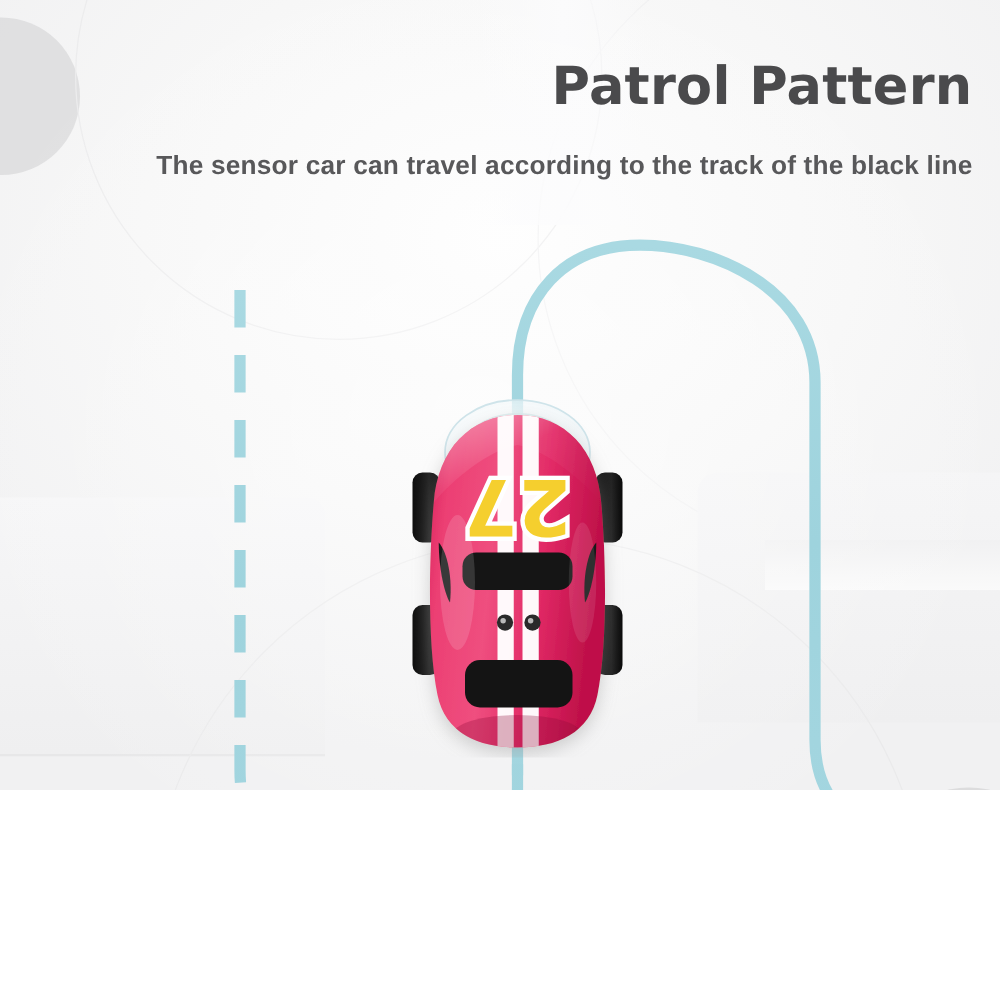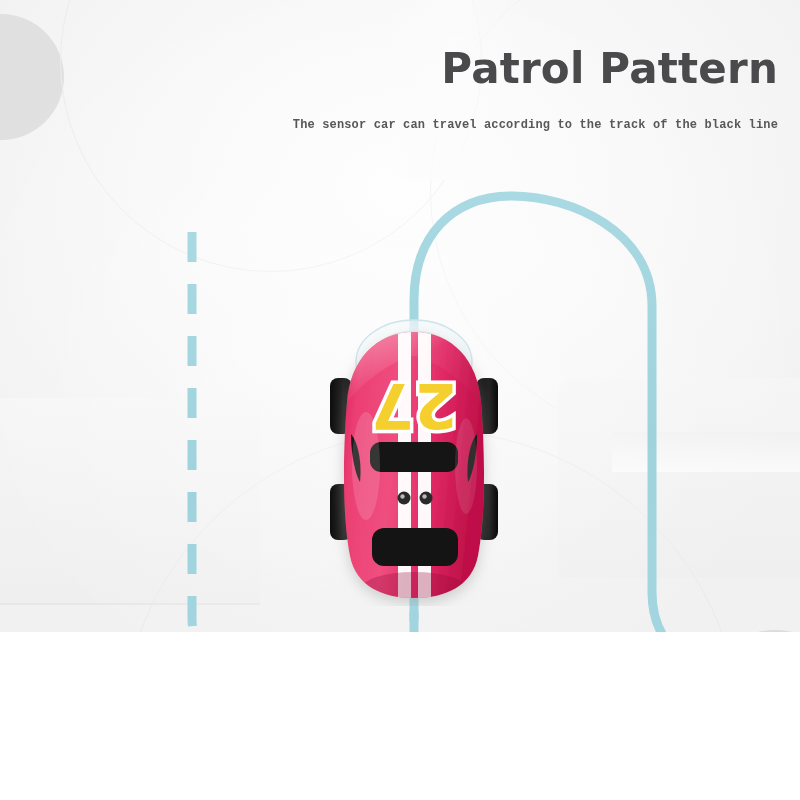--- a/index.html
+++ b/index.html
@@ -128,26 +128,26 @@
   }
   .subline-wrap {
     position: absolute;
     right: 22px;
     top: 116px;
     width: 660px;
     text-align: right;
   }
   .subline {
     margin: 0;
-    font-size: 12px;
+    font-size: 21px;
     font-weight: 700;
     color: #58585a;
     line-height: 1.62;
     letter-spacing: .15px;
-    font-family: Liberation Mono, monospace;
+    font-family: Liberation Sans, sans-serif;
   }
 
   
   #track {
     position: absolute;
     left: 0;
     top: 0;
     width: 800px;
     height: 800px;
   }

